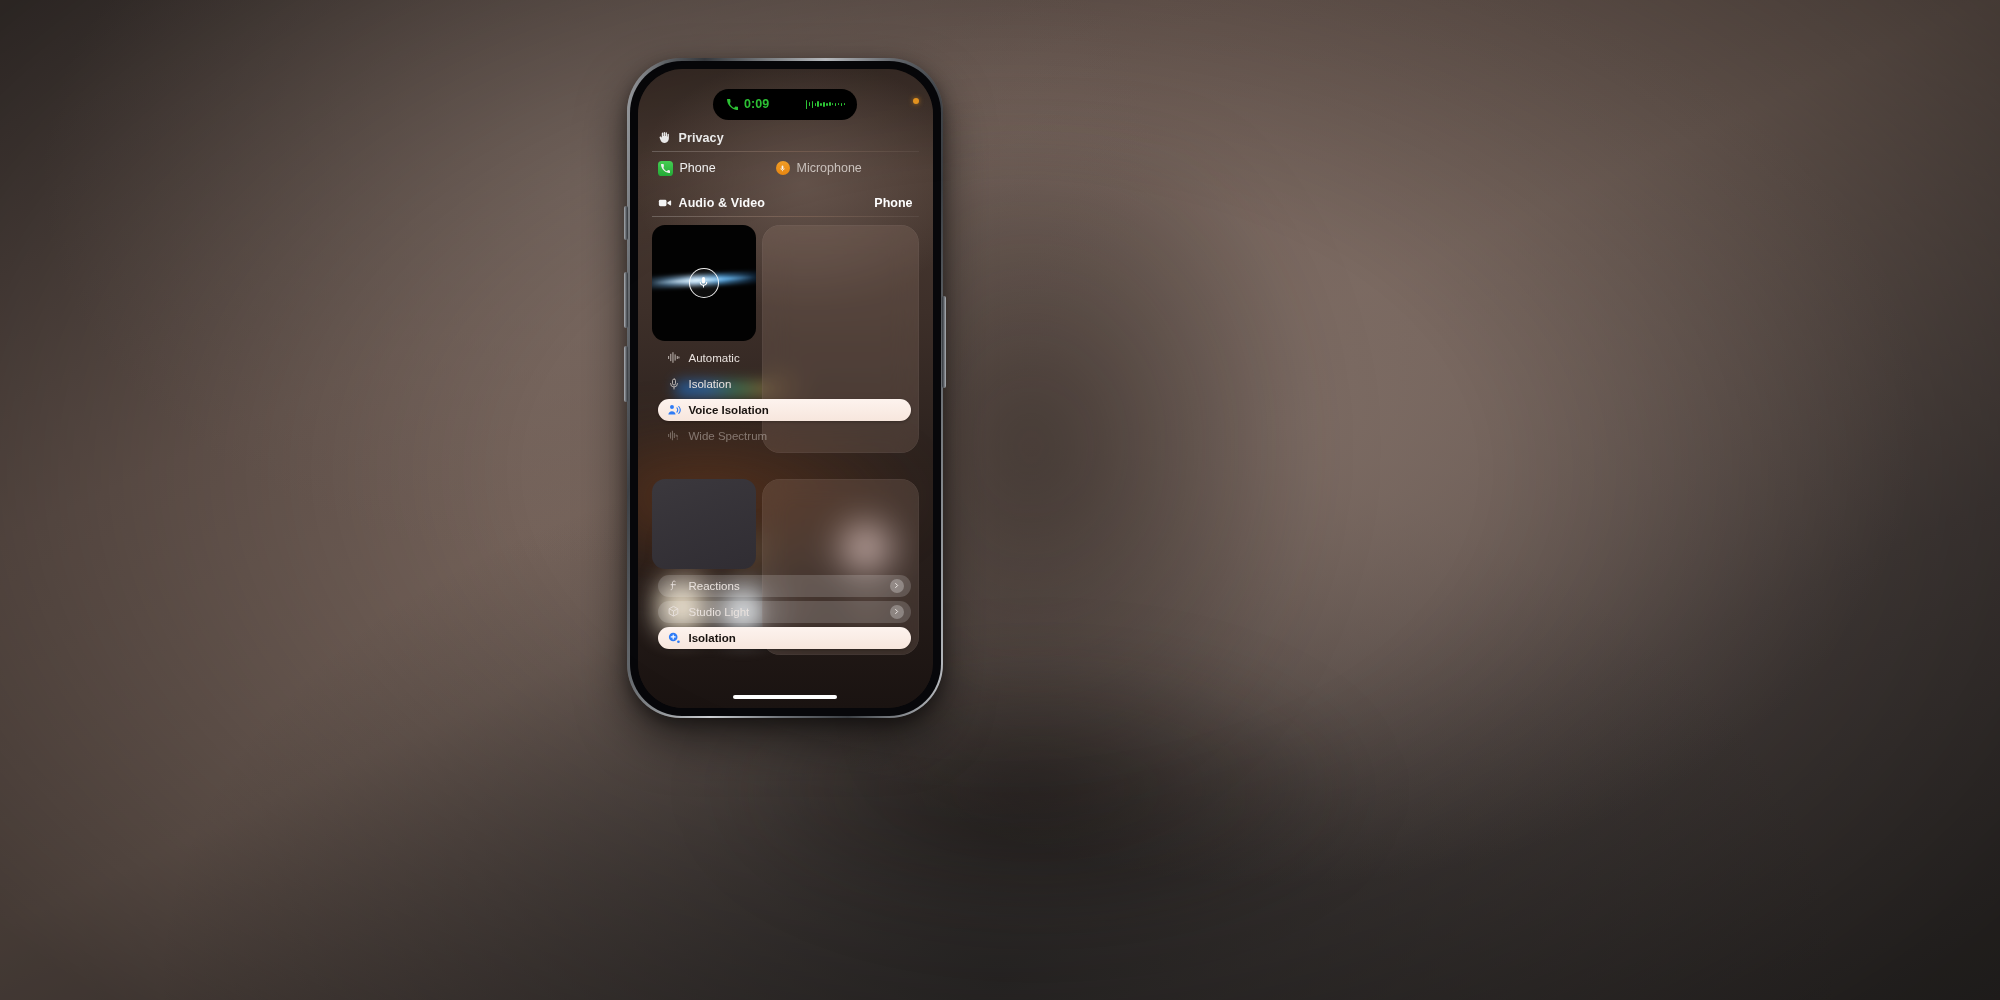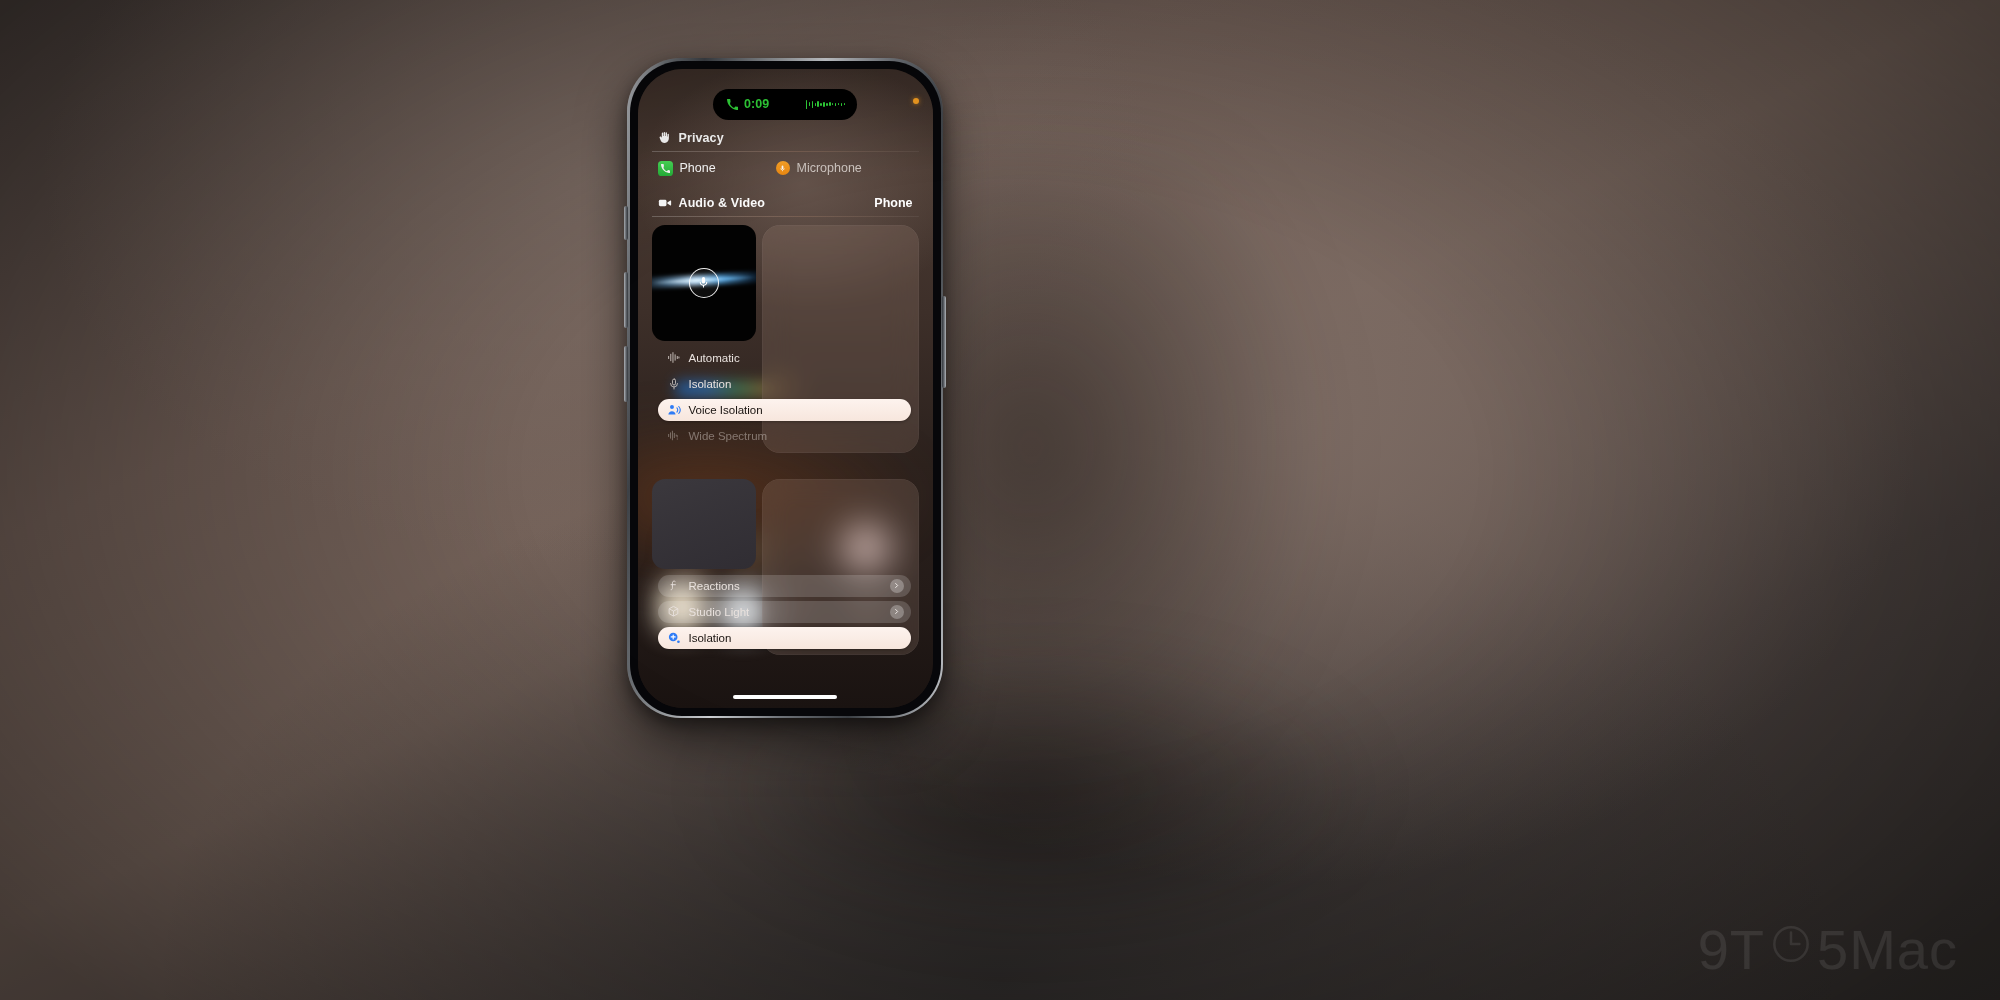--- a/index.html
+++ b/index.html
@@ -186,21 +186,21 @@
     display:flex; align-items:center; gap:8px;
     height:22px; padding:0 9px;
     border-radius:12px;
     font-size:11.5px; color:#e9e2de;
     position:relative;
   }
   .opt.plain{ background:transparent; }
   .opt.grey{ background:rgba(255,255,255,.17); }
   .opt.active{
     background:linear-gradient(180deg,#fdf3ee,#f7e6dd);
-    color:#18120f; font-weight:400;
+    color:#18120f; font-weight:700;
     box-shadow:0 1px 3px rgba(0,0,0,.28);
   }
   .opt.disabled{ color:rgba(233,226,222,.42);text-align:right; }
   .opt-label{ white-space:nowrap; }
   .chev{
     position:absolute; right:7px; top:50%; transform:translateY(-50%);
     width:14px; height:14px; border-radius:50%;
     background:rgba(255,255,255,.28);
     display:flex; align-items:center; justify-content:center;
   }
@@ -447,24 +447,14 @@
 
         </div>
 
         <div class="home-ind"></div>
       </div>
     </div>
   </div>
 
   <div class="vignette"></div>
 
-  <div class="wm">
-    <span>9T</span>
-    <span class="wm-clock">
-      <svg width="50" height="50" viewBox="0 0 48 48" fill="none" stroke="rgba(255,255,255,.085)" stroke-width="2.4">
-        <circle cx="24" cy="24" r="16"></circle>
-        <path d="M24 13v11h8" stroke-linecap="round" stroke-linejoin="round"></path>
-      </svg>
-    </span>
-    <span>5Mac</span>
-  </div>
 
 </div>
 
 </body></html>

